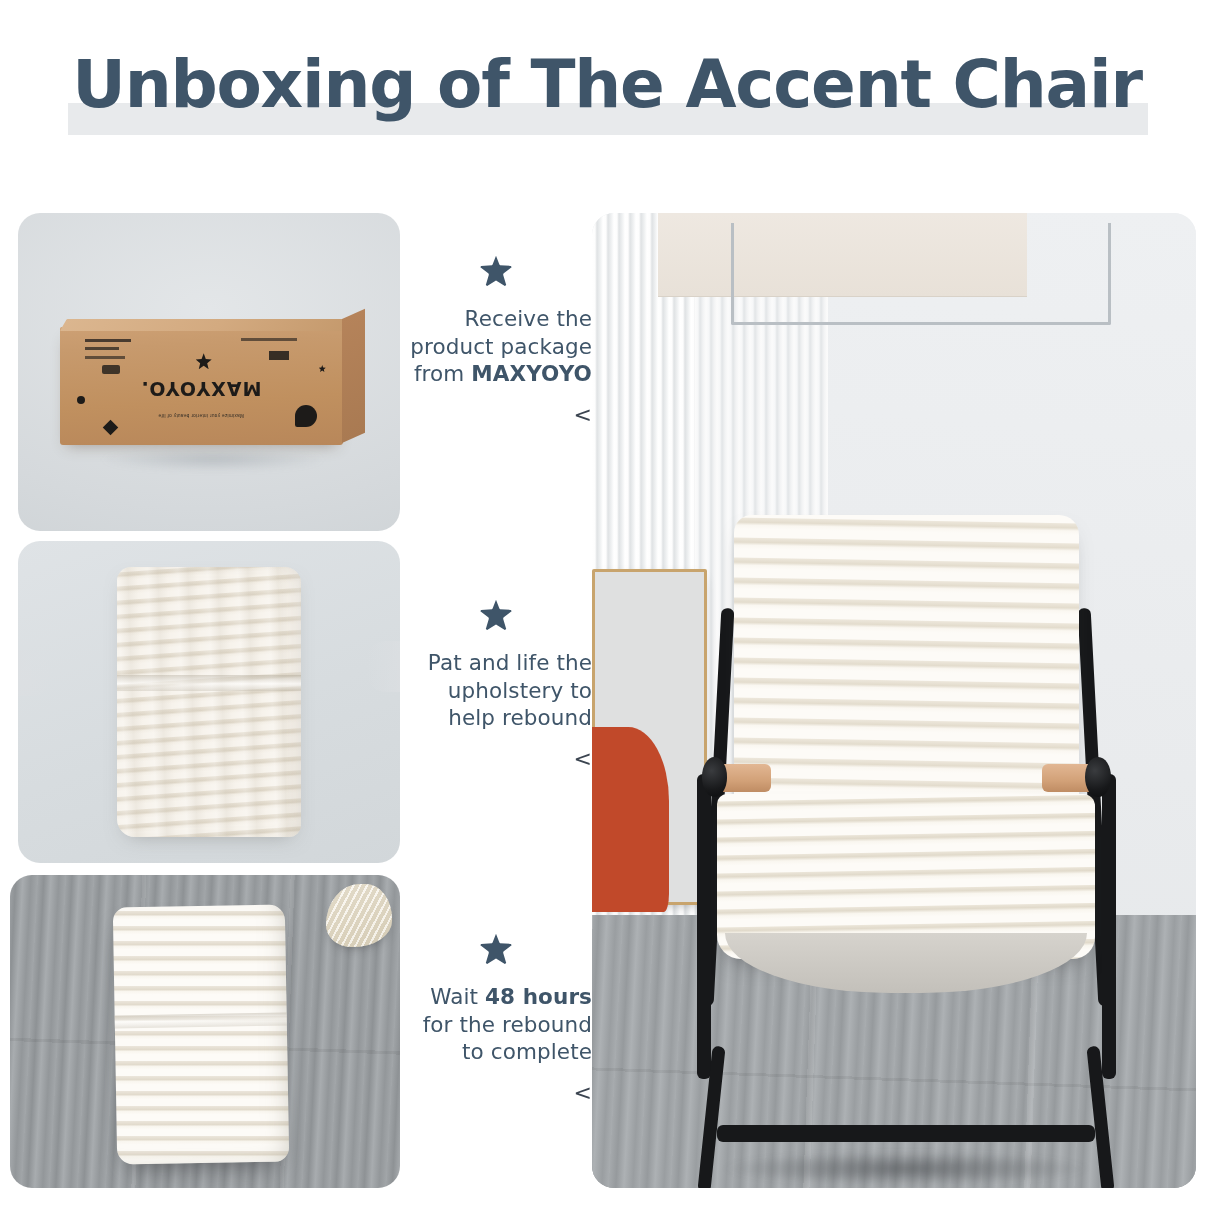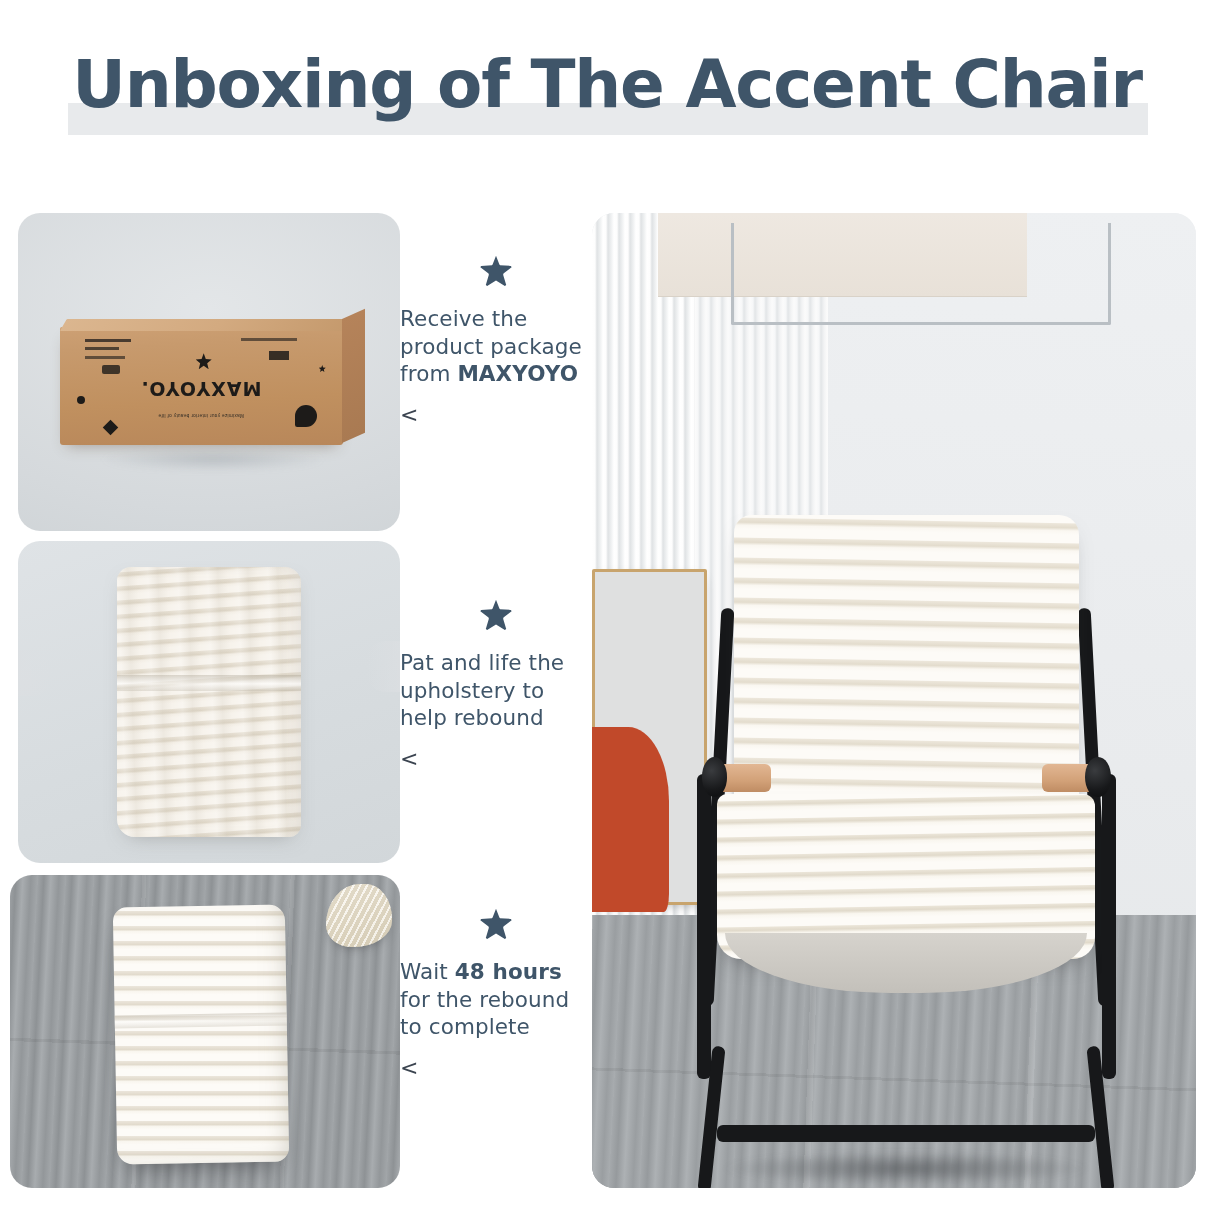--- a/index.html
+++ b/index.html
@@ -380,25 +380,25 @@
   
   #steps {
     position: absolute;
     left: 400px; top: 213px;
     width: 192px; height: 975px;
   }
   .step {
     position: absolute;
     left: 0;
     width: 192px;
-    text-align: left;
+    text-align: right;
   }
   #step-1 { top: 42px; }
   #step-2 { top: 386px; }
-  #step-3 { top: 695px; }
+  #step-3 { top: 720px; }
 
   .step-star {
     width: 34px; height: 32px;
     margin: 0 auto 18px auto;
     background: #3f5569;
     clip-path: polygon(
       50% 2%, 60% 30%, 62% 32%, 94% 34%, 96% 38%,
       72% 58%, 71% 62%, 80% 94%, 76% 97%,
       50% 80%, 24% 97%, 20% 94%,
       29% 62%, 28% 58%, 4% 38%, 6% 34%, 38% 32%, 40% 30%);

